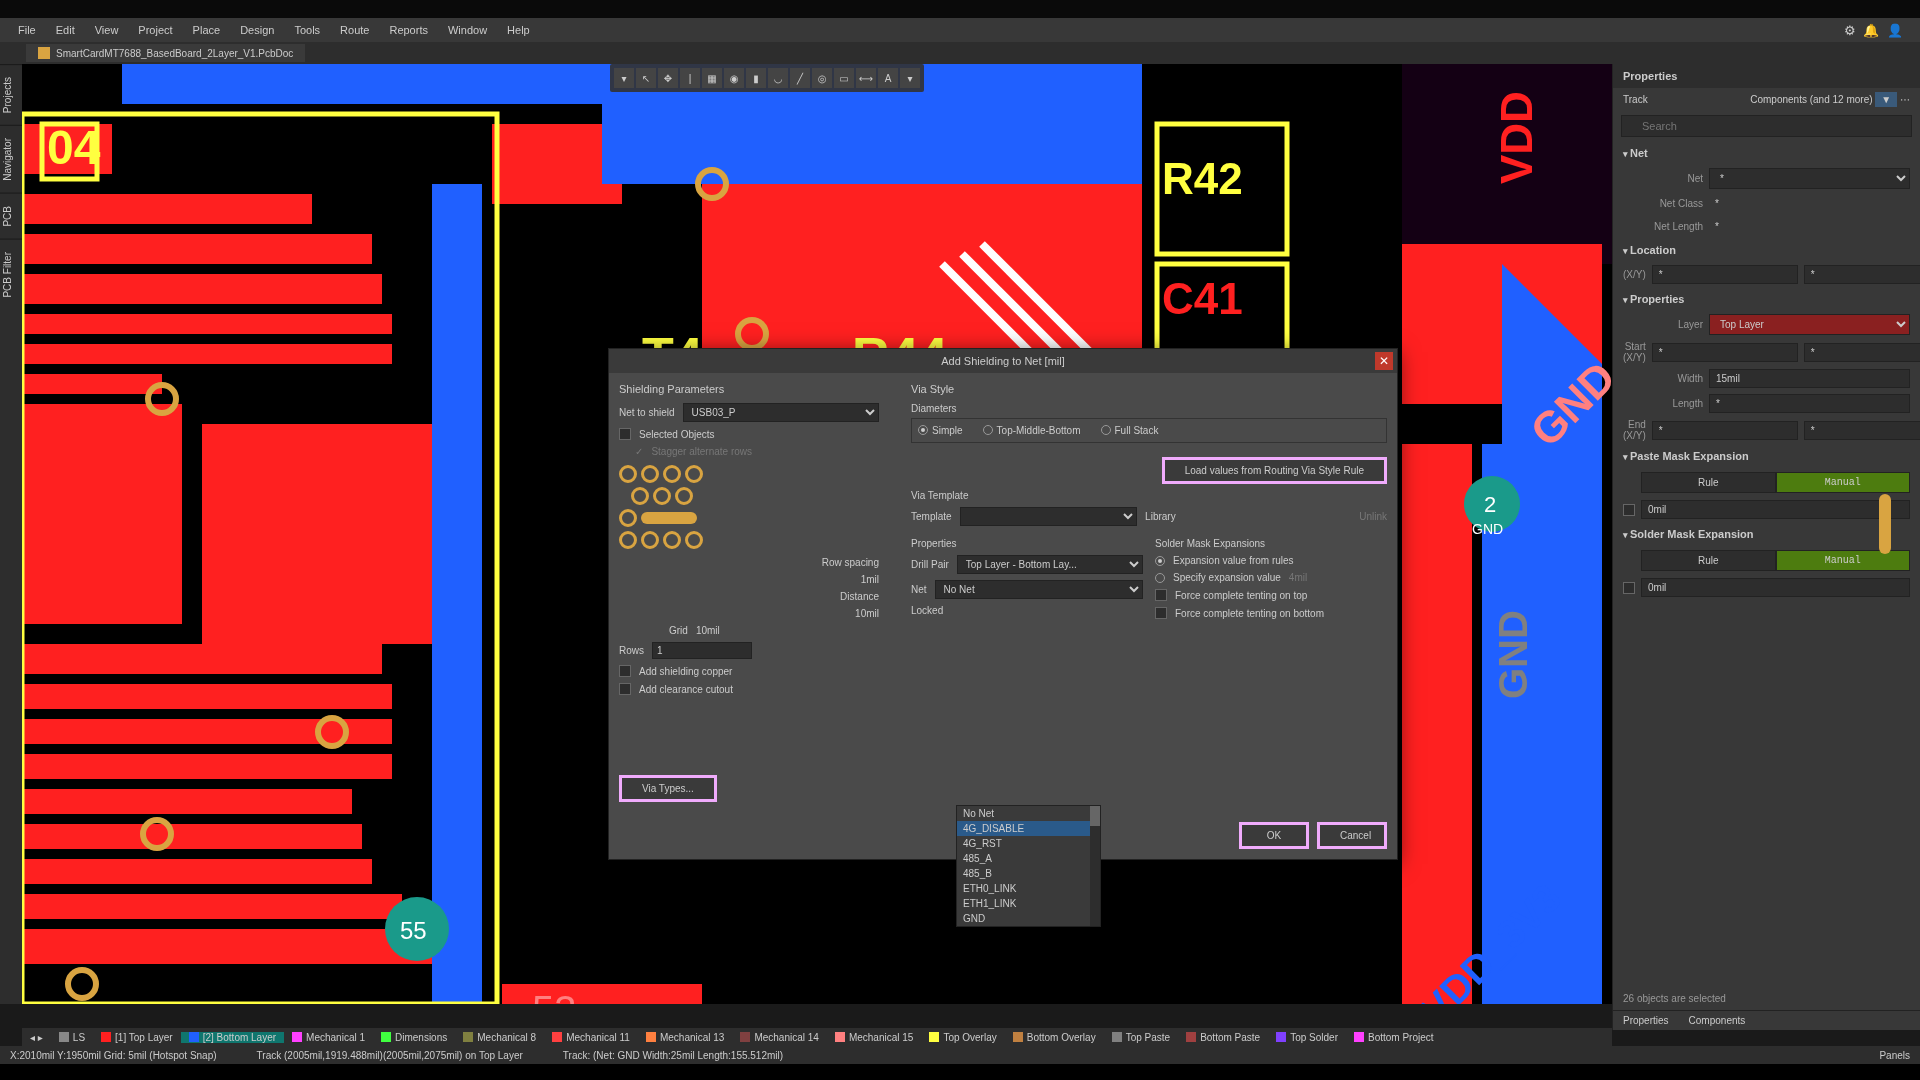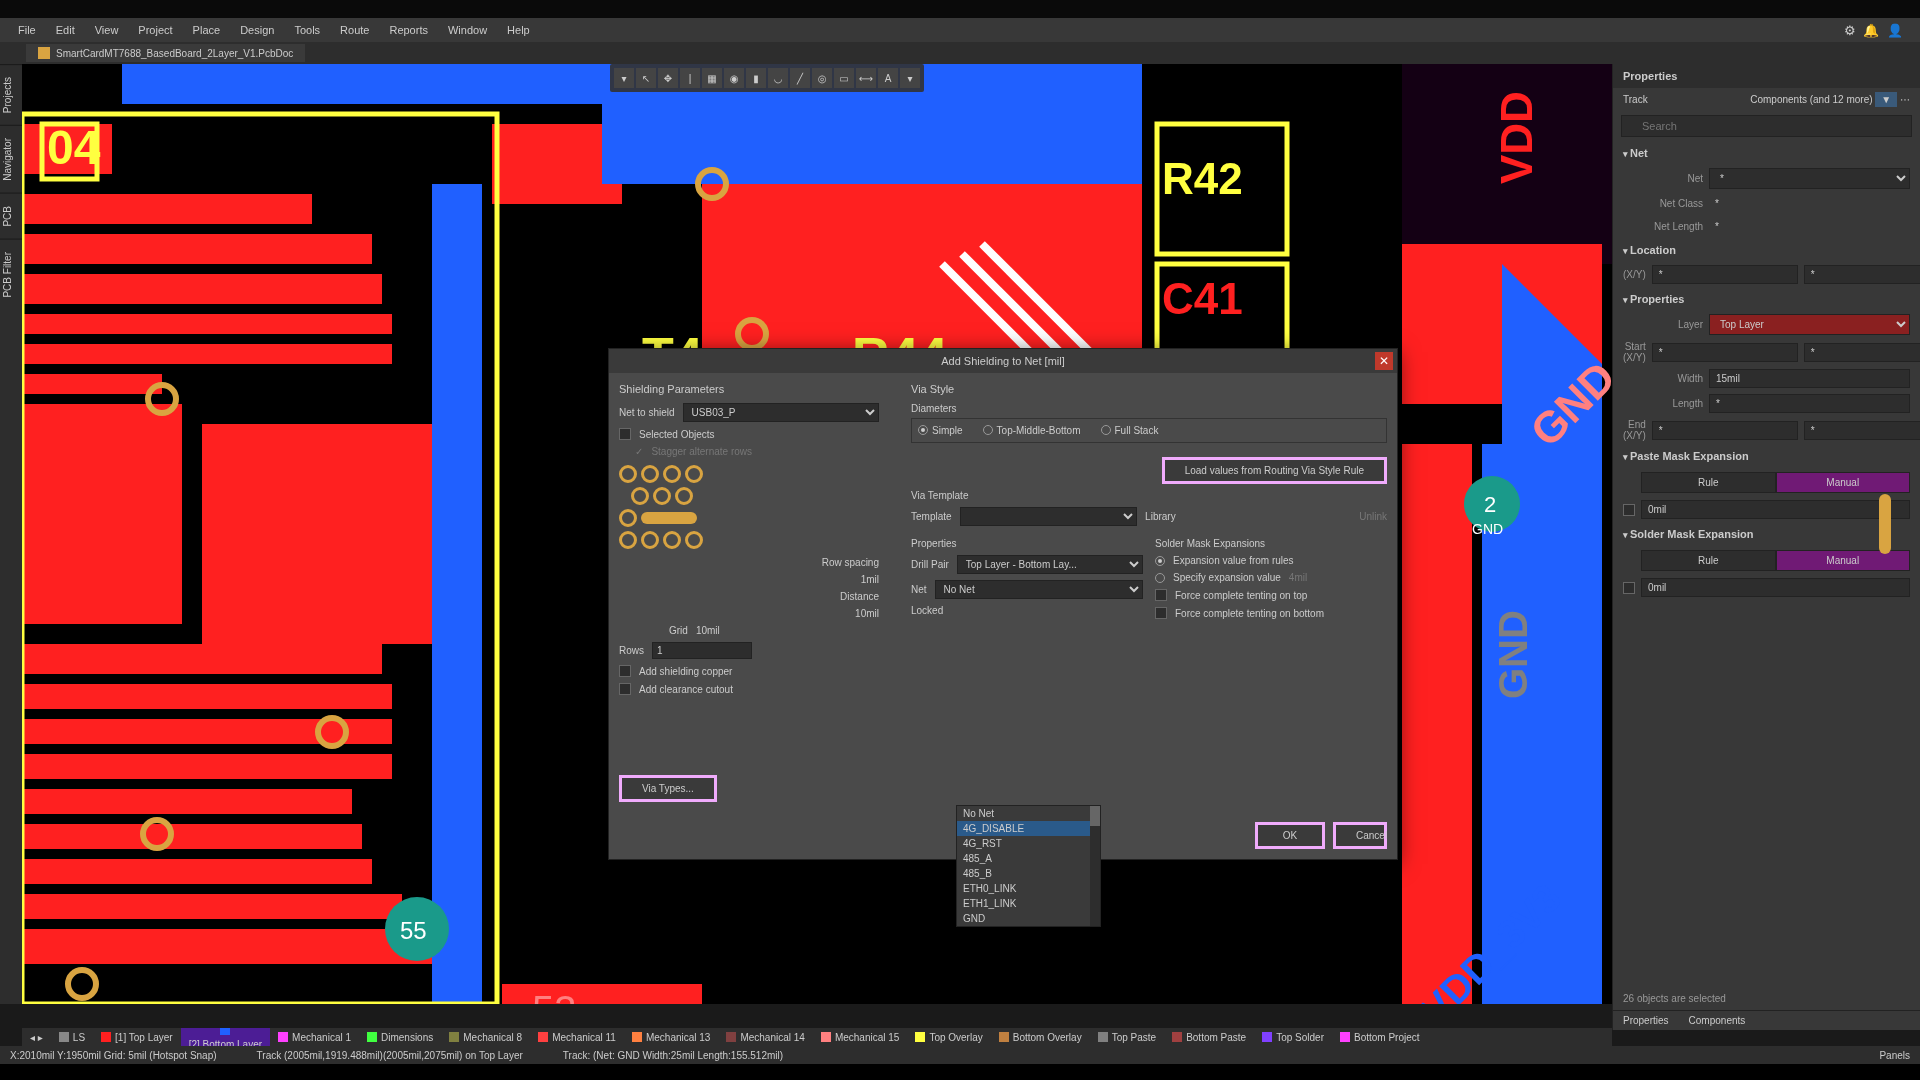--- a/index.html
+++ b/index.html
@@ -35,21 +35,21 @@
 .search-row { padding: 4px 8px; }
 .search-row input { width: 100%; background: #2d2d2d; border: 1px solid #222; color: #ccc; padding: 4px 20px; font-size: 11px; }
 .section-head { padding: 6px 10px; font-weight: bold; cursor: pointer; }
 .section-head::before { content: "▾ "; font-size: 9px; }
 .prop-row { display: flex; align-items: center; padding: 3px 10px; gap: 6px; }
 .prop-label { width: 80px; text-align: right; color: #999; font-size: 10px; }
 .prop-input { flex: 1; background: #2d2d2d; border: 1px solid #222; color: #ccc; padding: 3px 6px; font-size: 10px; }
 .prop-value { flex: 1; color: #ccc; font-size: 10px; padding: 3px 6px; }
 .toggle-group { display: flex; margin: 4px 10px; padding-left: 18px; }
 .toggle-btn { flex: 1; text-align: center; padding: 4px; background: #2d2d2d; border: 1px solid #222; cursor: pointer; font-size: 10px; }
-.toggle-btn.active { background: #701a75; }
+.toggle-btn.active { background: #4d7c0f; font-family: Liberation Mono, monospace; }
 .lock-icon { width: 16px; height: 16px; background: #444; }
 .track-preview { height: 80px; display: flex; align-items: center; justify-content: center; }
 
 
 .dialog { position: absolute; left: 608px; top: 348px; width: 790px; background: #4a4a4a; border: 1px solid #222; box-shadow: 0 4px 20px rgba(0,0,0,0.6); }
 .dialog-title { background: #3a3a3a; padding: 6px; text-align: center; position: relative; font-size: 11px; }
 .dialog-close { position: absolute; right: 4px; top: 3px; width: 18px; height: 18px; background: #c0392b; color: #fff; text-align: center; line-height: 18px; cursor: pointer; font-size: 12px; }
 .dialog-body { display: flex; padding: 10px; gap: 32px; }
 .dlg-left { width: 260px; }
 .dlg-right { flex: 1; }
@@ -76,21 +76,21 @@
 
 .dropdown { position: absolute; background: #3a3a3a; border: 1px solid #222; min-width: 145px; z-index: 100; }
 .dropdown-item { padding: 2px 6px; font-size: 10px; cursor: pointer; }
 .dropdown-item:hover, .dropdown-item.hl { background: #2a5a8a; }
 .dropdown-scroll { position: absolute; right: 0; top: 0; bottom: 0; width: 10px; background: #2d2d2d; }
 .dropdown-thumb { background: #666; width: 100%; height: 20px; }
 
 
 .layer-bar { position: absolute; left: 22px; bottom: 34px; right: 308px; height: 18px; background: #2d2d2d; display: flex; align-items: center; font-size: 10px; overflow: hidden; }
 .layer-item { display: flex; align-items: center; gap: 4px; padding: 0 8px; cursor: pointer; white-space: nowrap; }
-.layer-item.active { background: #4c1d95; flex-direction: column; }
+.layer-item.active { background: #0f766e; }
 .layer-swatch { width: 10px; height: 10px; }
 .status-bar { position: absolute; left: 0; bottom: 16px; right: 0; height: 18px; background: #2d2d2d; display: flex; align-items: center; padding: 0 10px; font-size: 10px; gap: 40px; }
 .status-right { margin-left: auto; }
 .blackbar { position: absolute; left: 0; bottom: 0; right: 0; height: 16px; background: #000; }
 .filter-btn { background: #3a5a7a; padding: 2px 6px; }
 .panel-footer { margin-top: auto; padding: 6px 10px; color: #999; font-size: 10px; }
 .panel-tabs { display: flex; border-top: 1px solid #222; }
 .panel-tab { padding: 4px 10px; cursor: pointer; font-size: 10px; }
 </style>
 </head>
@@ -448,21 +448,21 @@
           <div class="dlg-row">
               <span class="dlg-check"></span>
               <span>Force complete tenting on bottom</span>
             </div>
         </div>
       </div>
     </div>
   </div>
   <div class="dlg-footer">
     <button class="dlg-btn" style="width:70px">OK</button>
-    <button class="dlg-btn" style="width:54px">Cancel</button>
+    <button class="dlg-btn" style="width:70px">Cancel</button>
   </div>
 </div>
 
 <div class="dropdown" style="left:956px; top:805px;">
   <div class="dropdown-item">No Net</div>
   <div class="dropdown-item hl">4G_DISABLE</div>
   <div class="dropdown-item">4G_RST</div>
   <div class="dropdown-item">485_A</div>
   <div class="dropdown-item">485_B</div>
   <div class="dropdown-item">ETH0_LINK</div>

